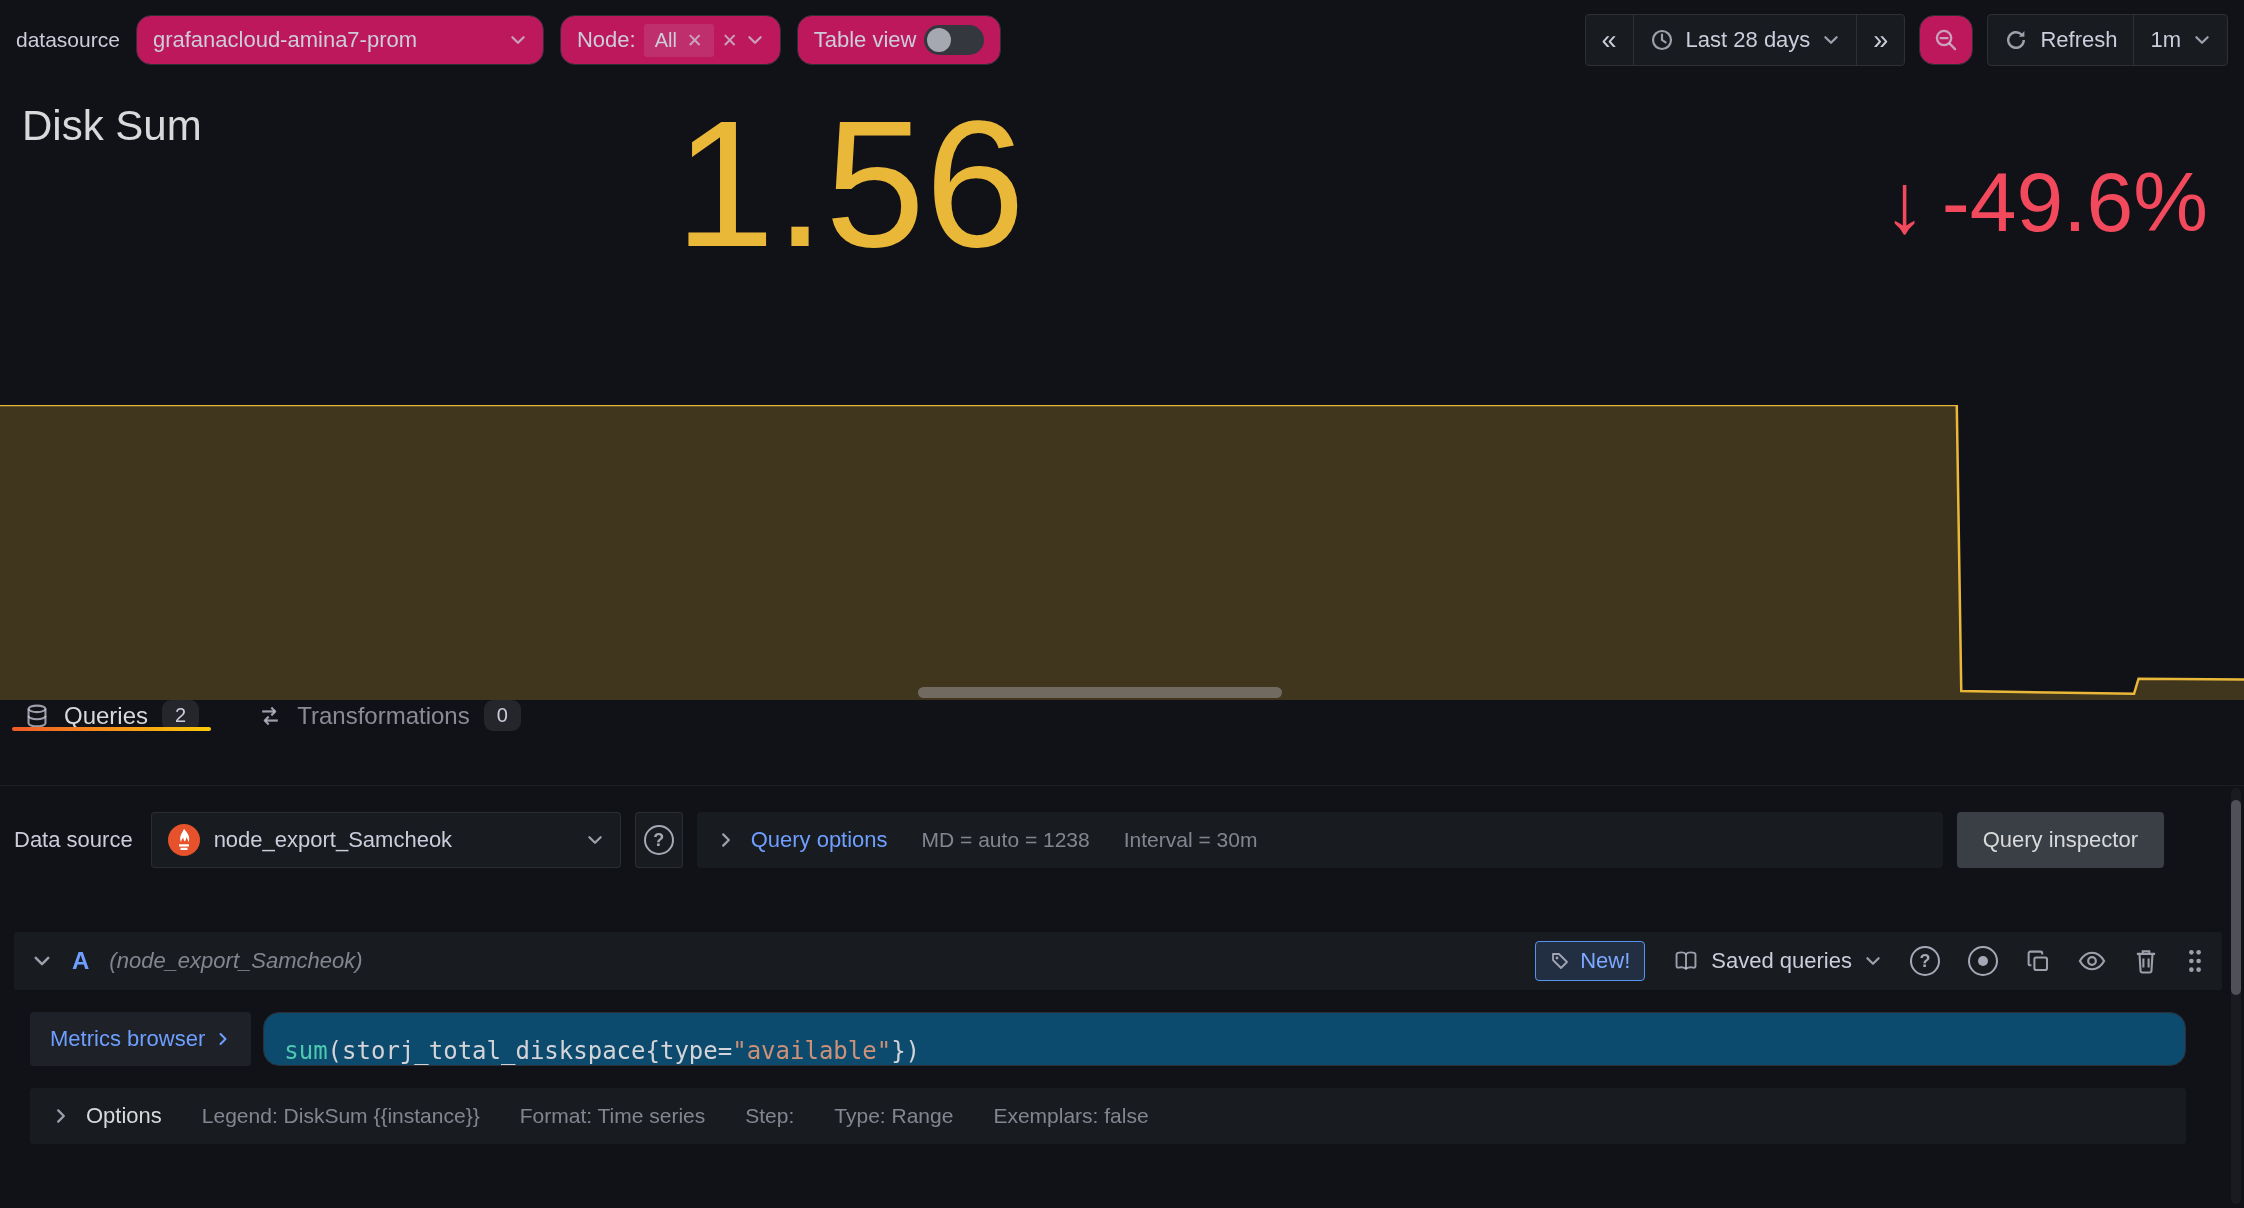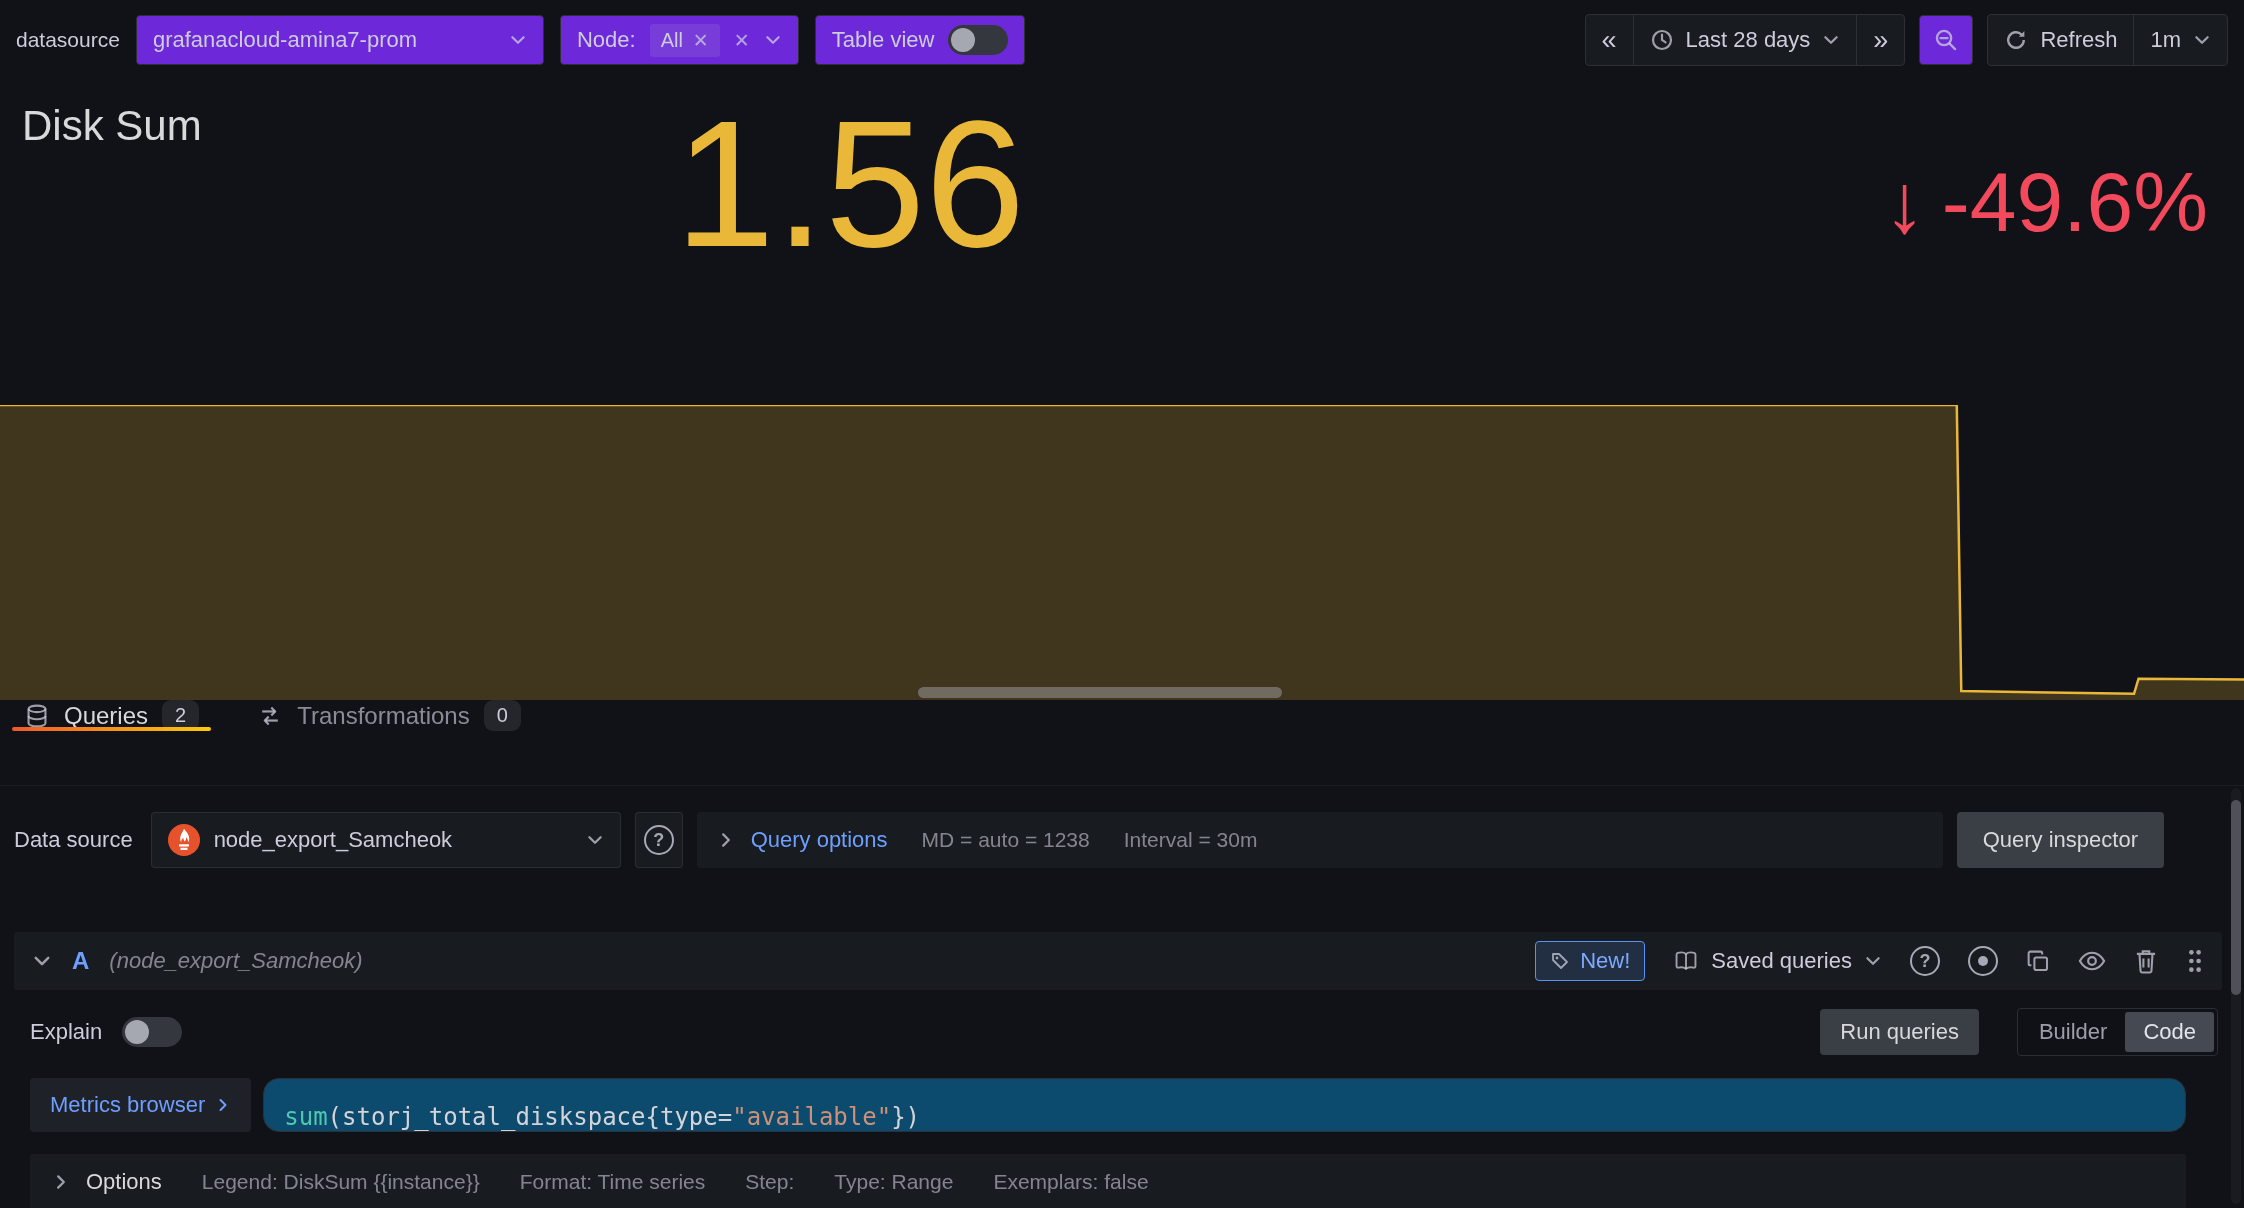--- a/index.html
+++ b/index.html
@@ -6,21 +6,21 @@
 html,body{width:2244px;height:1208px}
 body{background:#111217;font-family:"Liberation Sans","DejaVu Sans",sans-serif;color:#ccccdc;overflow:hidden;font-size:22px}
 button{background:none;border:none;color:inherit;font:inherit;cursor:pointer}
 .icon{display:inline-flex;align-items:center;justify-content:center;color:rgba(204,204,220,0.75)}
 .icon svg{display:block}
 
 
 .toolbar{height:80px;display:flex;align-items:center;padding:0 16px}
 .tb-left{display:flex;align-items:center;gap:16px;flex:1}
 .ds-label{font-size:21px;color:#ccccdc}
-.ctrl{display:flex;align-items:center;height:50px;background:#6d28d9;border:1px solid #2d2f34;border-radius:4px;padding:0 16px;gap:14px}
+.ctrl{display:flex;align-items:center;height:50px;background:#be185d;border:1px solid #2d2f34;border-radius:15px;padding:0 16px;gap:8px}
 .ds-picker{width:408px;justify-content:space-between}
 .ctrl-label{font-weight:500}
 .tag{display:inline-flex;align-items:center;gap:10px;background:rgba(204,204,220,0.13);border-radius:3px;padding:5px 11px;font-size:20px}
 .x{color:rgba(204,204,220,0.75);font-size:19px;line-height:1}
 .toggle{position:relative;display:inline-block;width:60px;height:30px;border-radius:15px;background:#34373e}
 .knob{position:absolute;top:3px;left:3px;width:24px;height:24px;border-radius:50%;background:#a5a8b0}
 .tb-right{display:flex;align-items:center;gap:14px}
 .group{display:flex;align-items:stretch;background:#181b1f;border:1px solid #2d2f34;border-radius:4px;overflow:hidden}
 .gbtn{display:flex;align-items:center;gap:12px;height:50px;padding:0 16px;font-size:22px;color:#ccccdc}
 .group .gbtn+.gbtn{border-left:1px solid #2d2f34}
@@ -338,33 +338,20 @@
                   <circle cx="8.5" cy="9" r="1.6"></circle>
                   <circle cx="3.5" cy="15" r="1.6"></circle>
                   <circle cx="8.5" cy="15" r="1.6"></circle>
                 </g>
               </svg>
             </span>
           </button>
       </div>
     </div>
 
-    <div class="explain-row">
-      <span>Explain</span>
-      <span class="toggle">
-          <span class="knob"></span>
-        </span>
-      <div class="right">
-        <button class="run-btn">Run queries</button>
-        <div class="seg">
-          <span class="opt">Builder</span>
-          <span class="opt selected">Code</span>
-        </div>
-      </div>
-    </div>
 
     <div class="query-row">
       <button class="metrics-btn">
         <span>Metrics browser</span>
         <span class="icon" style="color:#6e9fff">
             <svg width="16" height="16" viewBox="0 0 16 16">
               <path d="M5.5 3 10.5 8 5.5 13" fill="none" stroke="currentColor" stroke-width="2" stroke-linecap="round" stroke-linejoin="round"></path>
             </svg>
           </span>
       </button>

